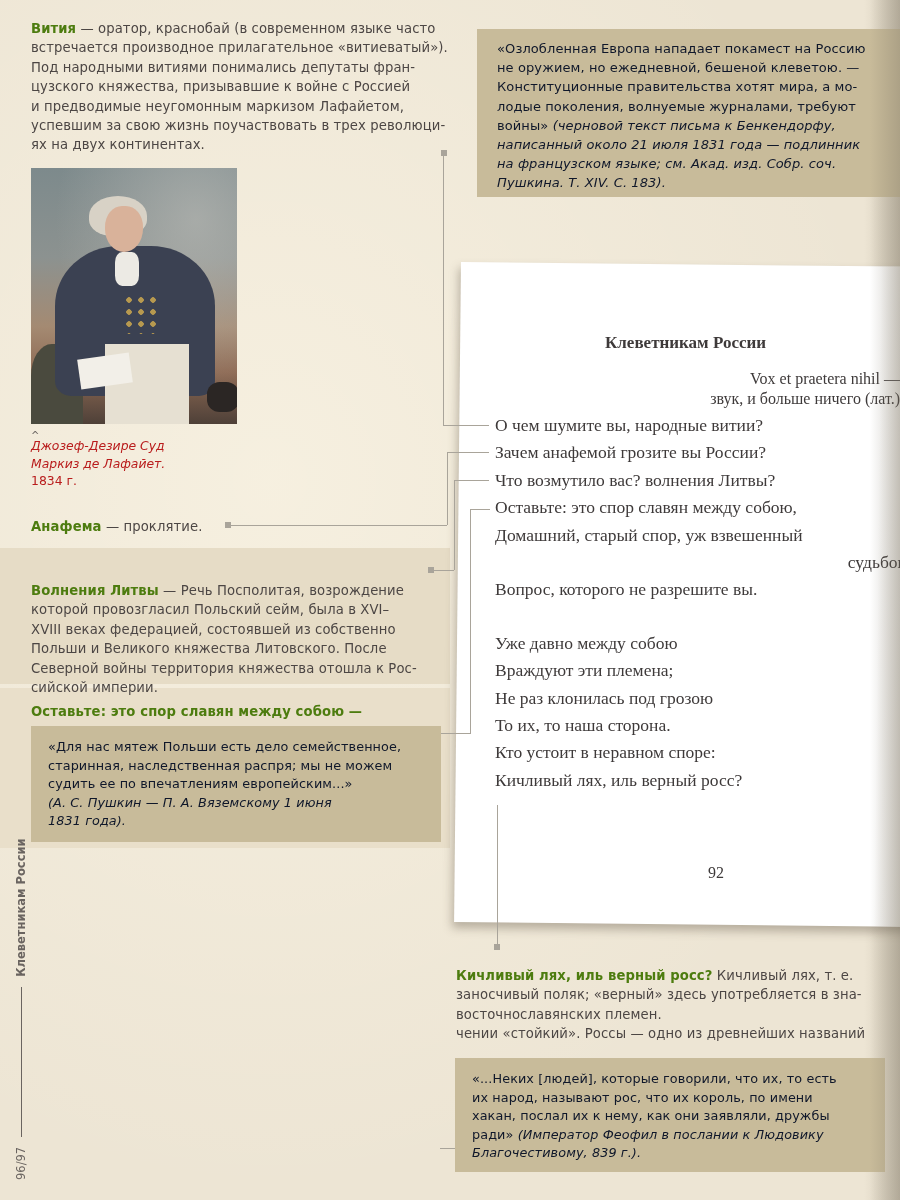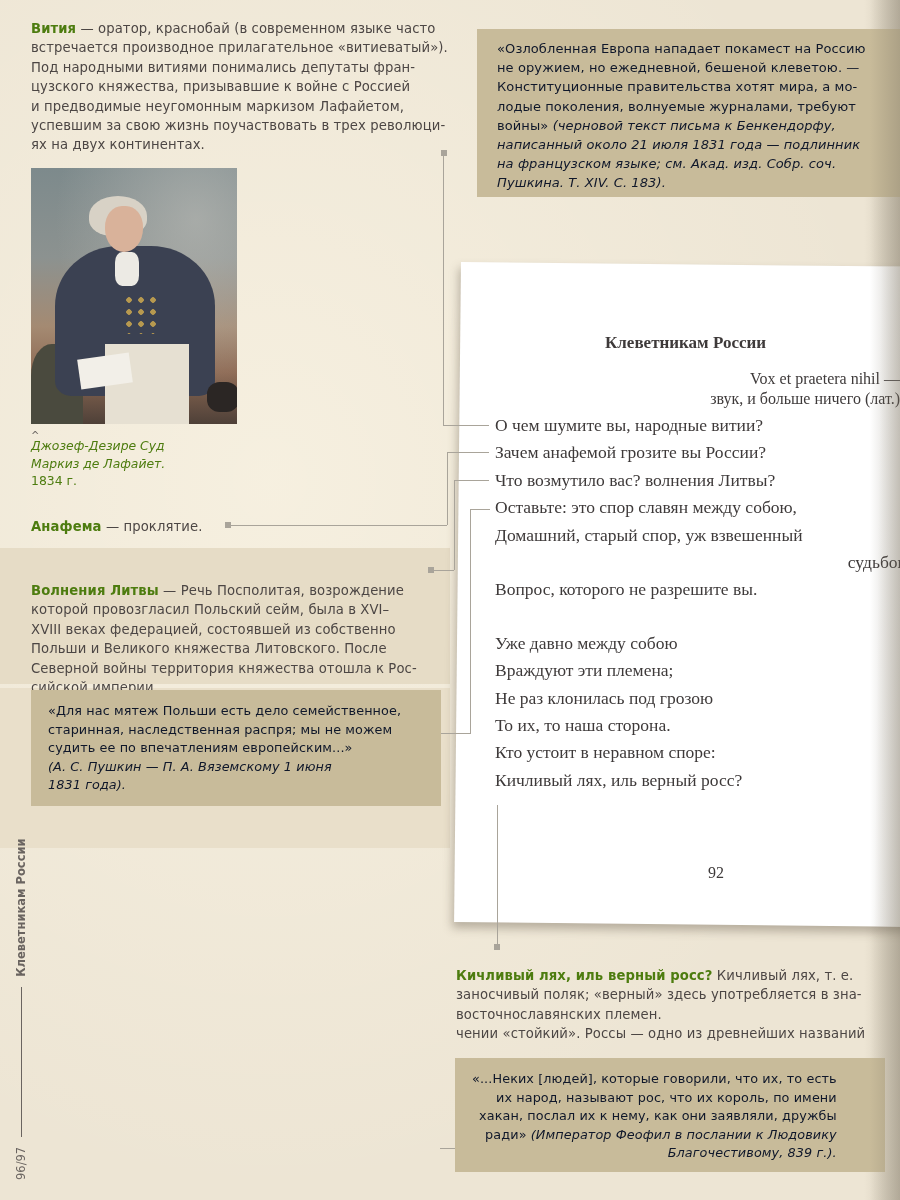--- a/index.html
+++ b/index.html
@@ -42,21 +42,21 @@
     .portrait .face { position: absolute; left: 74px; top: 38px; width: 38px; height: 46px; border-radius: 45% 45% 50% 50%; background: #d9b29a; }
     .portrait .coat { position: absolute; left: 24px; top: 78px; width: 160px; height: 150px; border-radius: 40% 40% 10% 10%; background: #3b4152; }
     .portrait .cravat { position: absolute; left: 84px; top: 84px; width: 24px; height: 34px; background: #eceae4; border-radius: 30%; }
     .portrait .trousers { position: absolute; left: 74px; top: 176px; width: 84px; height: 80px; background: #e6e0d2; }
     .portrait .paper { position: absolute; left: 48px; top: 188px; width: 52px; height: 30px; background: #f2efe8; transform: rotate(-8deg); }
     .portrait .rock { position: absolute; left: 0; top: 176px; width: 52px; height: 80px; background: #4a4a3e; border-radius: 40% 40% 0 0; }
     .portrait .hat { position: absolute; left: 176px; top: 214px; width: 32px; height: 30px; background: #2b2624; border-radius: 40%; }
     .portrait .buttons { position: absolute; left: 92px; top: 126px; width: 34px; height: 40px;
       background: radial-gradient(circle, #b7994f 2.5px, transparent 3px) 0 0/12px 12px; }
 
-    .caption { position: absolute; left: 31px; top: 437px; font-size: 12.4px; line-height: 17.5px; color: #4d7c0f; font-style: italic; }
+    .caption { position: absolute; left: 31px; top: 437px; font-size: 12.4px; line-height: 17.5px; color: #b91c1c; font-style: italic; }
     .caret { position: absolute; left: 31px; top: 430px; font-size: 10px; color: #6c6764; }
 
     
     .sheet {
       position: absolute; left: 461px; top: 262px; width: 460px; height: 660px;
       background: #ffffff;
       transform: rotate(0.6deg);
       transform-origin: 0 0;
       box-shadow: -2px 6px 10px rgba(80,70,55,0.35);
     }
@@ -132,21 +132,21 @@
   <div>XVIII веках федерацией, состоявшей из собственно</div>
   <div>Польши и Великого княжества Литовского. После</div>
   <div>Северной войны территория княжества отошла к Рос-</div>
   <div>сийской империи.</div>
 </div>
 
 <div class="block sans" style="left:31px;top:702px;">
   <b>Оставьте: это спор славян между собою —</b>
 </div>
 
-<div class="quote-box" style="left:31px;top:690px;width:410px;height:116px;">
+<div class="quote-box" style="left:31px;top:726px;width:410px;height:116px;">
   <div class="sans" style="position:absolute;left:17px;top:12px;font-size:12.8px;line-height:18.6px;">
     <div>«Для нас мятеж Польши есть дело семейственное,</div>
     <div>старинная, наследственная распря; мы не можем</div>
     <div>судить ее по впечатлениям европейским...»</div>
     <div class="it">(А. С. Пушкин — П. А. Вяземскому 1 июня</div>
     <div class="it">1831 года).</div>
   </div>
 </div>
 
 <div class="quote-box" style="left:477px;top:29px;width:423px;height:168px;">
@@ -216,21 +216,21 @@
   <div class="ln" style="left:440px;top:1148px;width:18px;height:1px;"></div>
 </div>
 
 <div class="block sans" style="left:456px;top:966px;width:444px;">
   <div><b>Кичливый лях, иль верный росс?</b> <span>Кичливый лях, т. е.</span></div>
   <div>заносчивый поляк; «верный» здесь употребляется в зна-</div>
   <div>восточнославянских племен.</div>
   <div>чении «стойкий». Россы — одно из древнейших названий</div>
 </div>
 
-<div class="quote-box" style="left:455px;top:1058px;width:430px;height:114px;text-align:right;">
+<div class="quote-box" style="left:455px;top:1058px;width:430px;height:114px;">
   <div class="sans" style="position:absolute;left:17px;top:12px;font-size:12.8px;line-height:18.6px;white-space:nowrap;">
     <div>«...Неких [людей], которые говорили, что их, то есть</div>
     <div>их народ, называют рос, что их король, по имени</div>
     <div>хакан, послал их к нему, как они заявляли, дружбы</div>
     <div><span>ради» </span><span class="it">(Император Феофил в послании к Людовику</span></div>
     <div class="it">Благочестивому, 839 г.).</div>
   </div>
 </div>
 
 <div class="spine">

